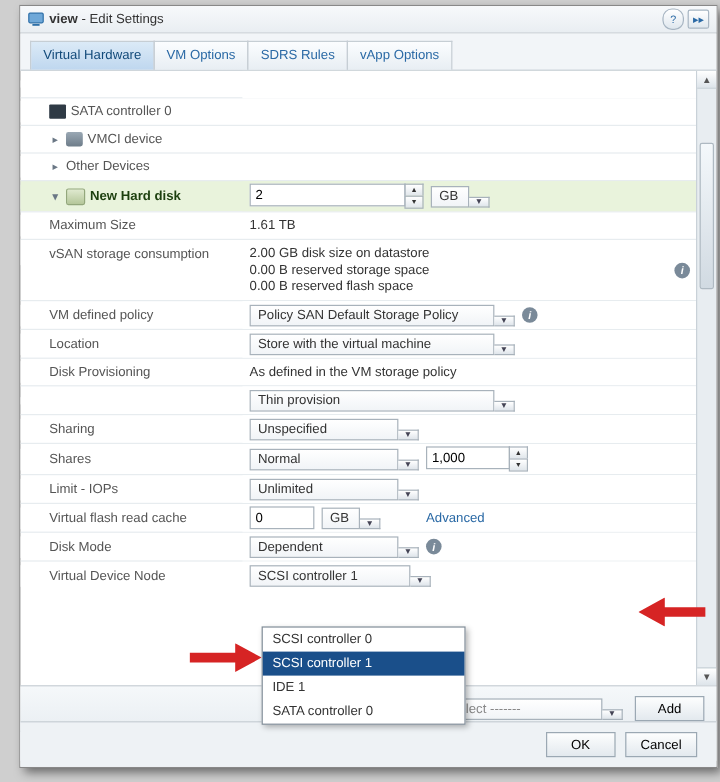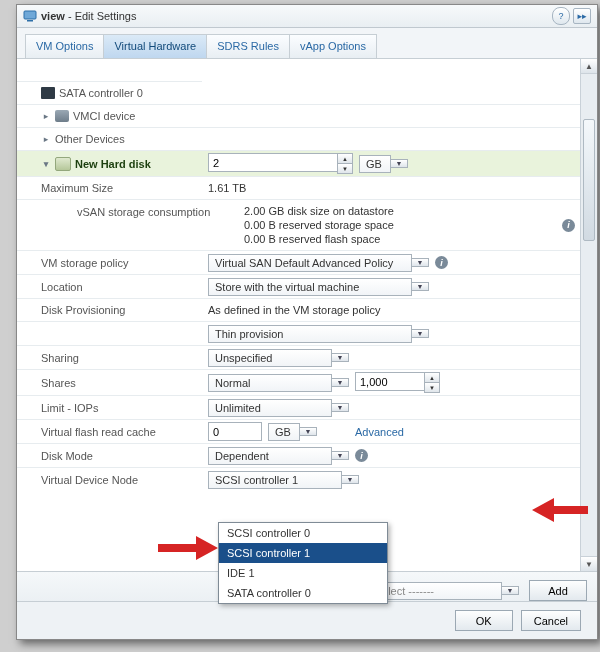--- a/index.html
+++ b/index.html
@@ -128,21 +128,21 @@
     height:19px;border:1px solid #a8b2bb;background:#fff;padding:0 4px;font-size:11px;box-sizing:border-box;
   }
   .spin-btns{display:flex;flex-direction:column;margin-left:-1px;}
   .spin-btns div{
     width:14px;height:9px;border:1px solid #a8b2bb;
     background:linear-gradient(#fff,#e0e6eb);
     font-size:6px;display:flex;align-items:center;justify-content:center;cursor:pointer;
   }
   .spin-btns div:first-child{border-bottom:none;}
   .combo{
-    display:flex;align-items:center;height:19px;box-sizing:border-box;
+    display:flex;align-items:flex-end;height:19px;box-sizing:border-box;
   }
   .combo .cval{
     border:1px solid #a8b2bb;background:linear-gradient(#fff,#f1f4f7);
     padding:2px 6px;font-size:11px;min-width:18px;display:flex;align-items:center;
   }
   .combo .carrow{
     width:16px;border:1px solid #a8b2bb;border-left:none;
     background:linear-gradient(#fff,#dfe5eb);
     display:flex;align-items:center;justify-content:center;font-size:7px;color:#445;cursor:pointer;
   }
@@ -211,22 +211,22 @@
     </svg>
     <b>view</b>
     <span>&nbsp;-&nbsp;</span>
     <span>Edit Settings</span>
     <span class="spacer"></span>
     <div class="hbtn">?</div>
     <div class="hbtn sq">▸▸</div>
   </div>
 
   <div class="tabstrip">
+    <div class="tab active">Virtual Hardware</div>
     <div class="tab">VM Options</div>
-    <div class="tab active">Virtual Hardware</div>
     <div class="tab">SDRS Rules</div>
     <div class="tab">vApp Options</div>
   </div>
 
   <div class="panel">
     <div class="content">
 
       <div class="row first device" style="height:12px;">
         <div class="labelcell"></div>
         <div class="valuecell">
@@ -284,36 +284,36 @@
       </div>
 
       <div class="row">
         <div class="labelcell sub">Maximum Size</div>
         <div class="valuecell">
             <span>1.61 TB</span>
           </div>
       </div>
 
       <div class="row" style="align-items:flex-start;">
-        <div class="labelcell sub" style="padding-top:6px;margin-left:36px;">vSAN storage consumption</div>
+        <div class="labelcell sub" style="padding-top:6px;">vSAN storage consumption</div>
         <div class="valuecell" style="padding-top:4px;padding-bottom:4px;justify-content:space-between;">
           <div class="vsantext">
             <div>2.00 GB disk size on datastore</div>
             <div>0.00 B reserved storage space</div>
             <div>0.00 B reserved flash space</div>
           </div>
           <span class="info-ico">i</span>
         </div>
       </div>
 
       <div class="row">
-        <div class="labelcell sub">VM storage policy</div>
+        <div class="labelcell sub">VM defined policy</div>
         <div class="valuecell">
           <div class="combo wide">
-            <div class="cval" style="min-width:190px">Virtual SAN Default Advanced Policy</div>
+            <div class="cval" style="min-width:190px">Policy SAN Default Storage Policy</div>
             <div class="carrow">▼</div>
           </div>
           <span class="info-ico">i</span>
         </div>
       </div>
 
       <div class="row">
         <div class="labelcell sub">Location</div>
         <div class="valuecell">
           <div class="combo wide">

